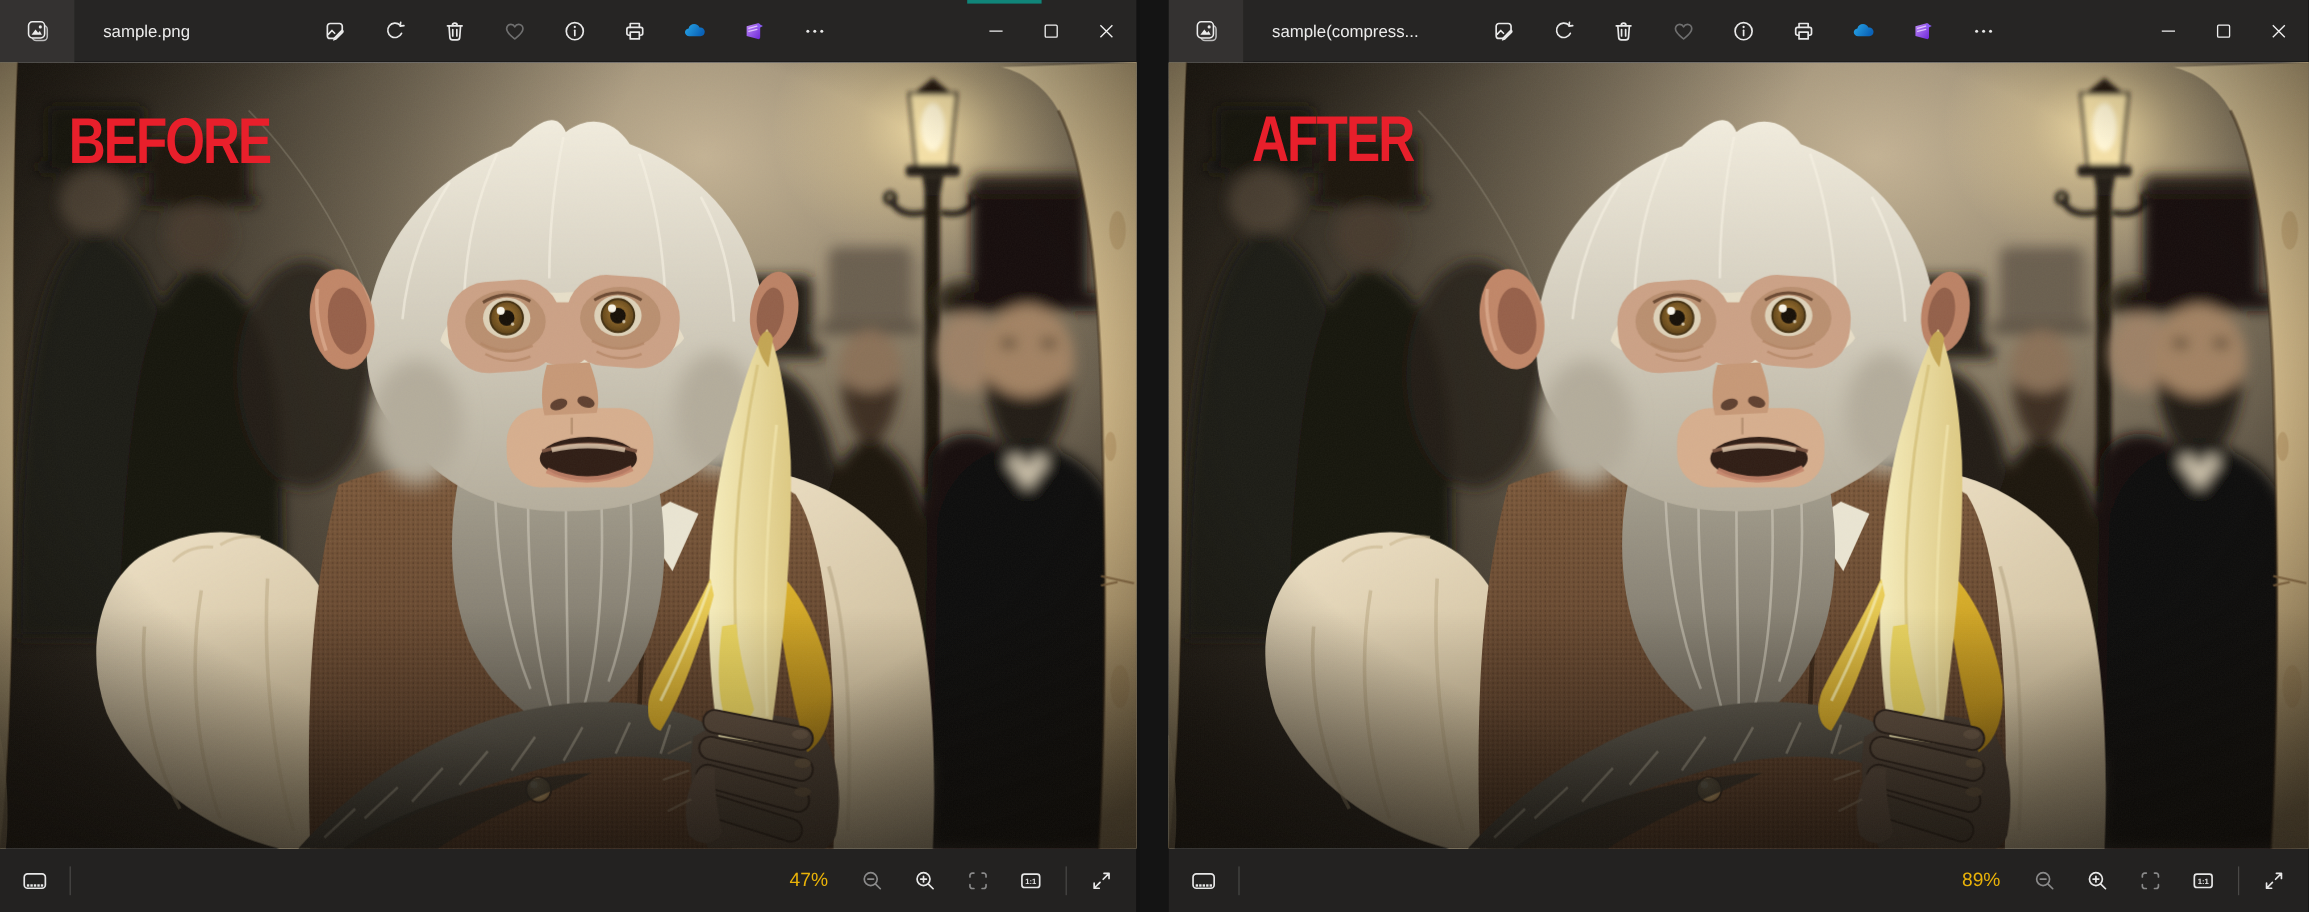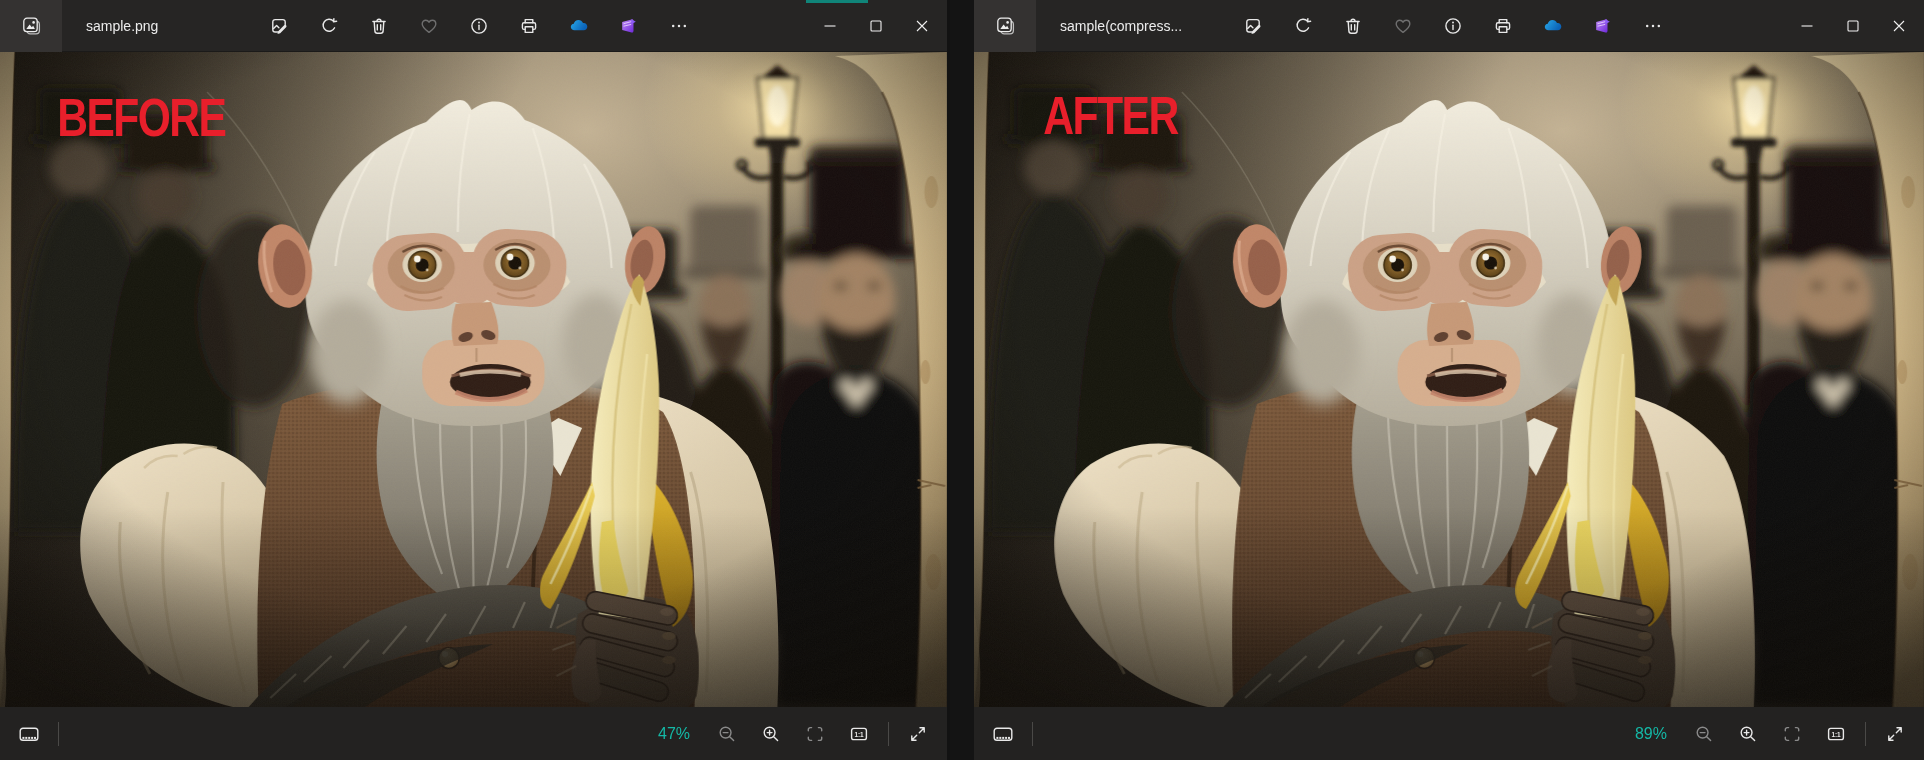--- a/index.html
+++ b/index.html
@@ -20,21 +20,21 @@
   .snap{position:absolute;top:0;left:806px;width:62px;height:3px;background:#108579;}
   
   .photo{flex:1;position:relative;overflow:hidden;background:#a3a3a3;}
   .photo svg{display:block;width:100%;height:100%;}
   
   .statusbar{height:53px;flex:0 0 53px;background:#232221;display:flex;align-items:center;padding:0 14px;gap:14px;box-sizing:border-box;}
   .sbtn{width:30px;height:36px;display:flex;align-items:center;justify-content:center;background:none;border:none;padding:0;color:#e8e8e8;cursor:pointer;}
   .sbtn.dim{color:#8a8a8a;}
   .vdiv{width:1px;height:24px;background:#4a4947;}
   .spacer{flex:1;}
-  .pct{color:#14b8a6;font-size:16px;margin-right:8px;}
+  .pct{color:#eab308;font-size:16px;margin-right:8px;}
   svg.icon{width:20px;height:20px;stroke:currentColor;fill:none;stroke-width:1.4;stroke-linecap:round;stroke-linejoin:round;}
   svg.wicon{width:20px;height:20px;stroke:currentColor;fill:none;stroke-width:1.1;}
   .hiddendefs{position:absolute;width:0;height:0;overflow:hidden;}
   .overlay-label{font-family:"Liberation Sans",sans-serif;font-weight:bold;letter-spacing:-2px;}
 </style>
 </head>
 <body>
 
 <svg class="hiddendefs" xmlns="http://www.w3.org/2000/svg" aria-hidden="true">
   <defs>

